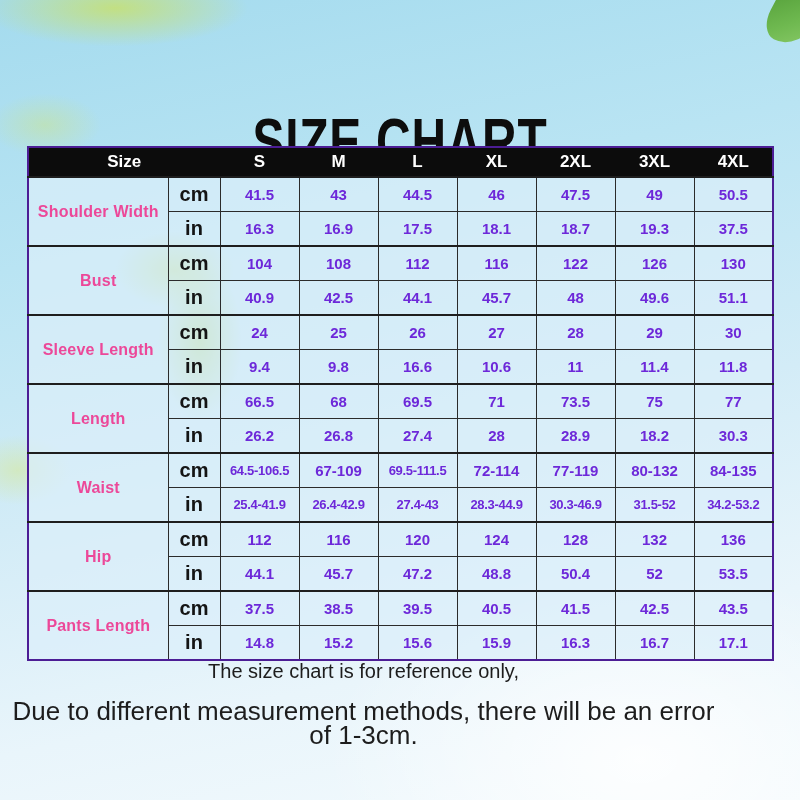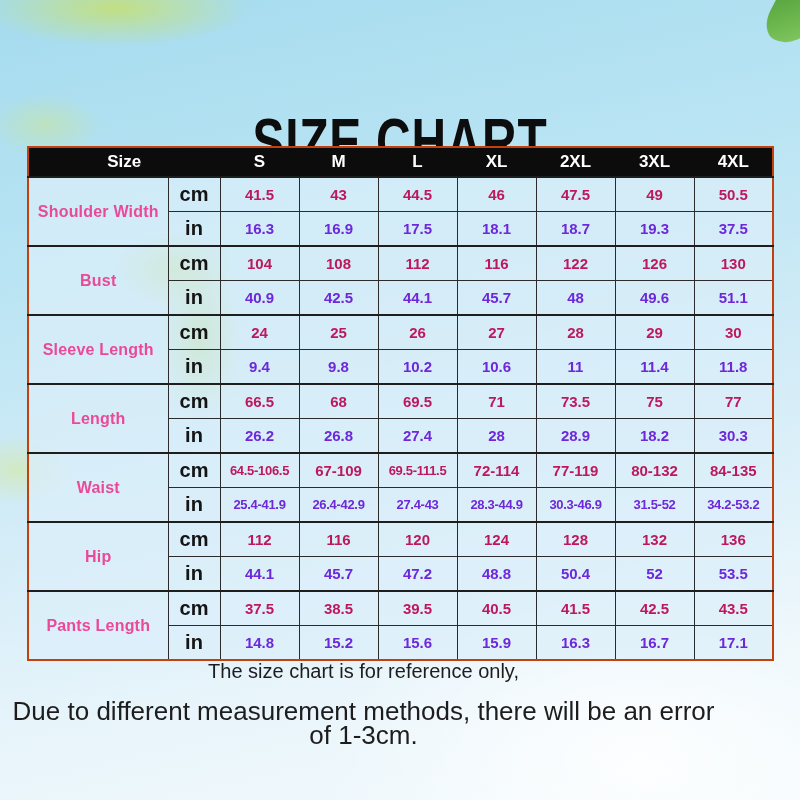--- a/index.html
+++ b/index.html
@@ -36,21 +36,21 @@
     color: #0d0d0d;
     transform: scaleX(0.76) scaleY(1.04);
     transform-origin: 50% 50%;
     white-space: nowrap;
   }
   .size-table-wrap { position: absolute; top: 146px; left: 27px; }
   table.size-table {
     border-collapse: collapse;
     table-layout: fixed;
     width: 746px;
-    border: 2px solid #c2410c;
+    border: 2px solid #4c1d95;
   }
   table.size-table th, table.size-table td {
     border: 1px solid #2b2b2b;
     text-align: center;
     vertical-align: middle;
     padding: 0;
     overflow: hidden;
   }
   table.size-table thead th {
     background: #0c0c0c;
@@ -59,21 +59,21 @@
     font-size: 17px;
     font-weight: bold;
     border: 1px solid #0c0c0c;
     border-bottom: 2px solid #1e1e1e;
   }
   table.size-table tbody td { background: rgba(219, 239, 249, 0.72); height: 33px; }
   tr.group-start td { border-top: 2px solid #1e1e1e; }
   td.row-label { font-size: 16px; font-weight: bold; color: #ec4899; letter-spacing: 0.2px; }
   td.unit { font-size: 20px; font-weight: bold; color: #141414; }
   td.val  { font-size: 15px; font-weight: bold; }
-  td.val.cm { color: #be185d; }
+  td.val.cm { color: #6d28d9; }
   td.val.in { color: #6d28d9; }
   td.val.small { font-size: 13px; letter-spacing: -0.3px; }
   .footer-note {
     position: absolute;
     top: 659px; left: 0; width: 727px;
     text-align: center;
     color: #1d1d1d;
   }
   .footer-note .line1 { font-size: 20px; line-height: 24px; margin-bottom: 16px; }
   .footer-note .line2 { font-size: 26px; line-height: 24px; }
@@ -161,21 +161,21 @@
           <td class="val cm">26</td>
           <td class="val cm">27</td>
           <td class="val cm">28</td>
           <td class="val cm">29</td>
           <td class="val cm">30</td>
         </tr>
         <tr>
           <td class="unit">in</td>
           <td class="val in">9.4</td>
           <td class="val in">9.8</td>
-          <td class="val in">10.2</td>
+          <td class="val in">16.6</td>
           <td class="val in">10.6</td>
           <td class="val in">11</td>
           <td class="val in">11.4</td>
           <td class="val in">11.8</td>
         </tr>
         <tr class="group-start">
           <td class="row-label" rowspan="2">Length</td>
           <td class="unit">cm</td>
           <td class="val cm">66.5</td>
           <td class="val cm">68</td>

